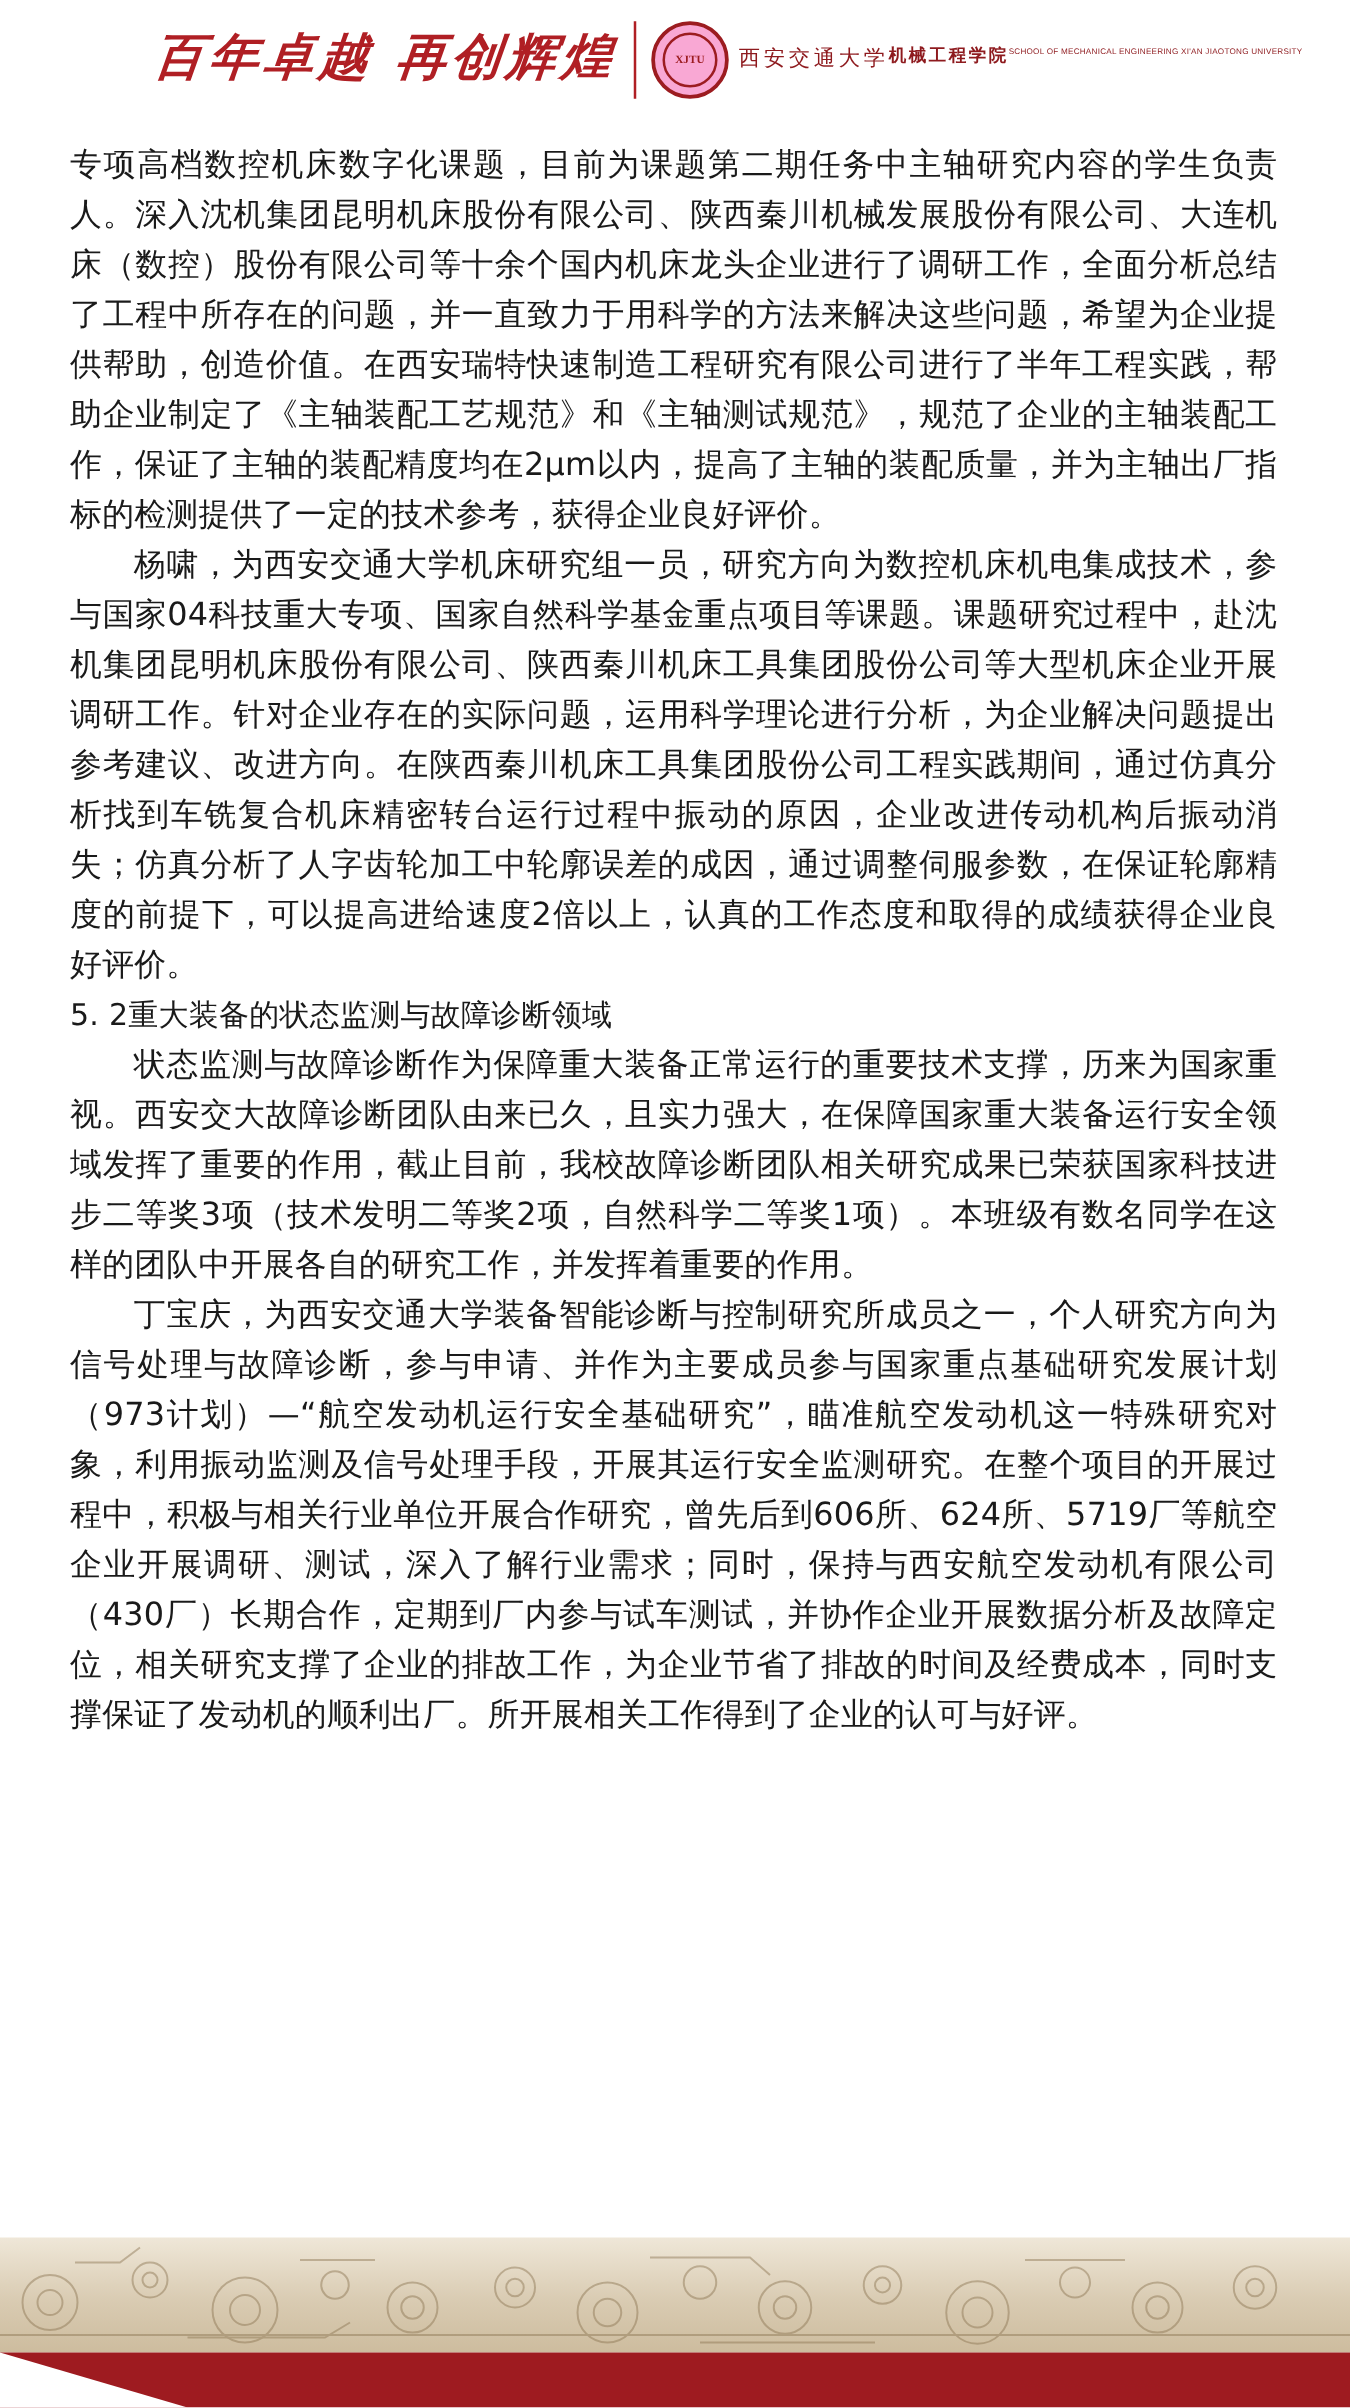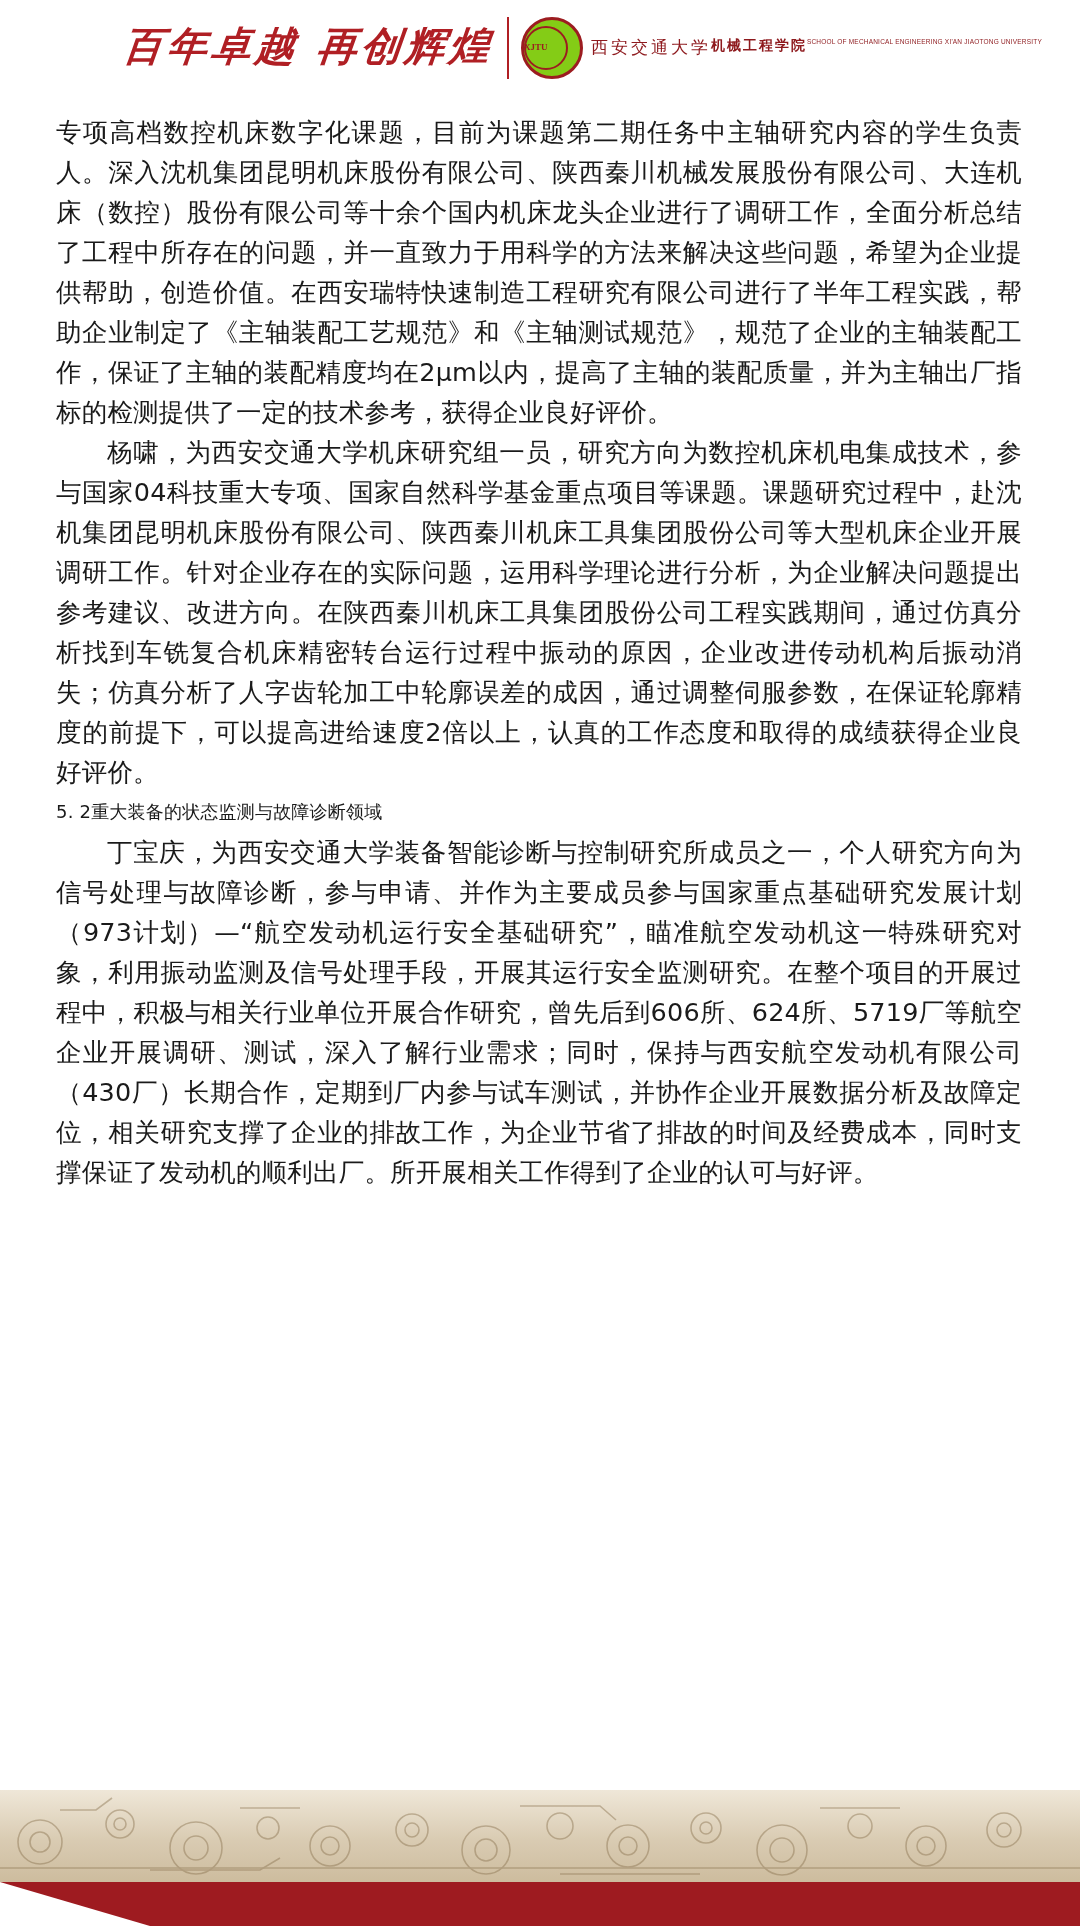--- a/index.html
+++ b/index.html
@@ -47,25 +47,26 @@
     display: flex;
     align-items: center;
     gap: 8px;
     border-left: 2px solid #b01f24;
     padding-left: 12px;
   }
   .seal {
     width: 56px;
     height: 56px;
     border-radius: 50%;
-    background: #84cc16;
+    background: #f9a8d4;
     border: 3px solid #9c1c20;
     position: relative;
     display: flex;
     align-items: center;
+    justify-content: center;
     flex: 0 0 auto;
   }
   .seal::after {
     content: "";
     position: absolute;
     width: 40px;
     height: 40px;
     border-radius: 50%;
     border: 2px solid #9c1c20;
   }
@@ -123,21 +124,21 @@
     letter-spacing: 0.2px;
   }
   p.indent {
     text-indent: 2em;
   }
   p.noindent {
     text-indent: 0;
   }
   .section-head {
     margin: 0;
-    font-size: 18px;
+    font-size: 24px;
     line-height: 40px;
     color: #1a1a1a;
     font-family: "DejaVu Sans", "Liberation Sans", sans-serif;
     text-indent: 0;
   }
 
   
   .page-footer {
     position: absolute;
     left: 0;
@@ -198,20 +199,21 @@
 </div>
 
 <div class="content">
 
   <p class="noindent">专项高档数控机床数字化课题，目前为课题第二期任务中主轴研究内容的学生负责人。深入沈机集团昆明机床股份有限公司、陕西秦川机械发展股份有限公司、大连机床（数控）股份有限公司等十余个国内机床龙头企业进行了调研工作，全面分析总结了工程中所存在的问题，并一直致力于用科学的方法来解决这些问题，希望为企业提供帮助，创造价值。在西安瑞特快速制造工程研究有限公司进行了半年工程实践，帮助企业制定了《主轴装配工艺规范》和《主轴测试规范》，规范了企业的主轴装配工作，保证了主轴的装配精度均在2μm以内，提高了主轴的装配质量，并为主轴出厂指标的检测提供了一定的技术参考，获得企业良好评价。</p>
 
   <p class="indent">杨啸，为西安交通大学机床研究组一员，研究方向为数控机床机电集成技术，参与国家04科技重大专项、国家自然科学基金重点项目等课题。课题研究过程中，赴沈机集团昆明机床股份有限公司、陕西秦川机床工具集团股份公司等大型机床企业开展调研工作。针对企业存在的实际问题，运用科学理论进行分析，为企业解决问题提出参考建议、改进方向。在陕西秦川机床工具集团股份公司工程实践期间，通过仿真分析找到车铣复合机床精密转台运行过程中振动的原因，企业改进传动机构后振动消失；仿真分析了人字齿轮加工中轮廓误差的成因，通过调整伺服参数，在保证轮廓精度的前提下，可以提高进给速度2倍以上，认真的工作态度和取得的成绩获得企业良好评价。</p>
 
   <p class="section-head">5. 2重大装备的状态监测与故障诊断领域</p>
 
+  <p class="indent">状态监测与故障诊断作为保障重大装备正常运行的重要技术支撑，历来为国家重视。西安交大故障诊断团队由来已久，且实力强大，在保障国家重大装备运行安全领域发挥了重要的作用，截止目前，我校故障诊断团队相关研究成果已荣获国家科技进步二等奖3项（技术发明二等奖2项，自然科学二等奖1项）。本班级有数名同学在这样的团队中开展各自的研究工作，并发挥着重要的作用。</p>
 
   <p class="indent">丁宝庆，为西安交通大学装备智能诊断与控制研究所成员之一，个人研究方向为信号处理与故障诊断，参与申请、并作为主要成员参与国家重点基础研究发展计划（973计划）—“航空发动机运行安全基础研究”，瞄准航空发动机这一特殊研究对象，利用振动监测及信号处理手段，开展其运行安全监测研究。在整个项目的开展过程中，积极与相关行业单位开展合作研究，曾先后到606所、624所、5719厂等航空企业开展调研、测试，深入了解行业需求；同时，保持与西安航空发动机有限公司（430厂）长期合作，定期到厂内参与试车测试，并协作企业开展数据分析及故障定位，相关研究支撑了企业的排故工作，为企业节省了排故的时间及经费成本，同时支撑保证了发动机的顺利出厂。所开展相关工作得到了企业的认可与好评。</p>
 
 
 </div>
 
 <div class="page-footer">
   <div class="footer-band">
     <svg viewBox="0 0 1080 92" preserveAspectRatio="none">
       <g stroke="#8a7350" stroke-width="1.6" fill="none">

